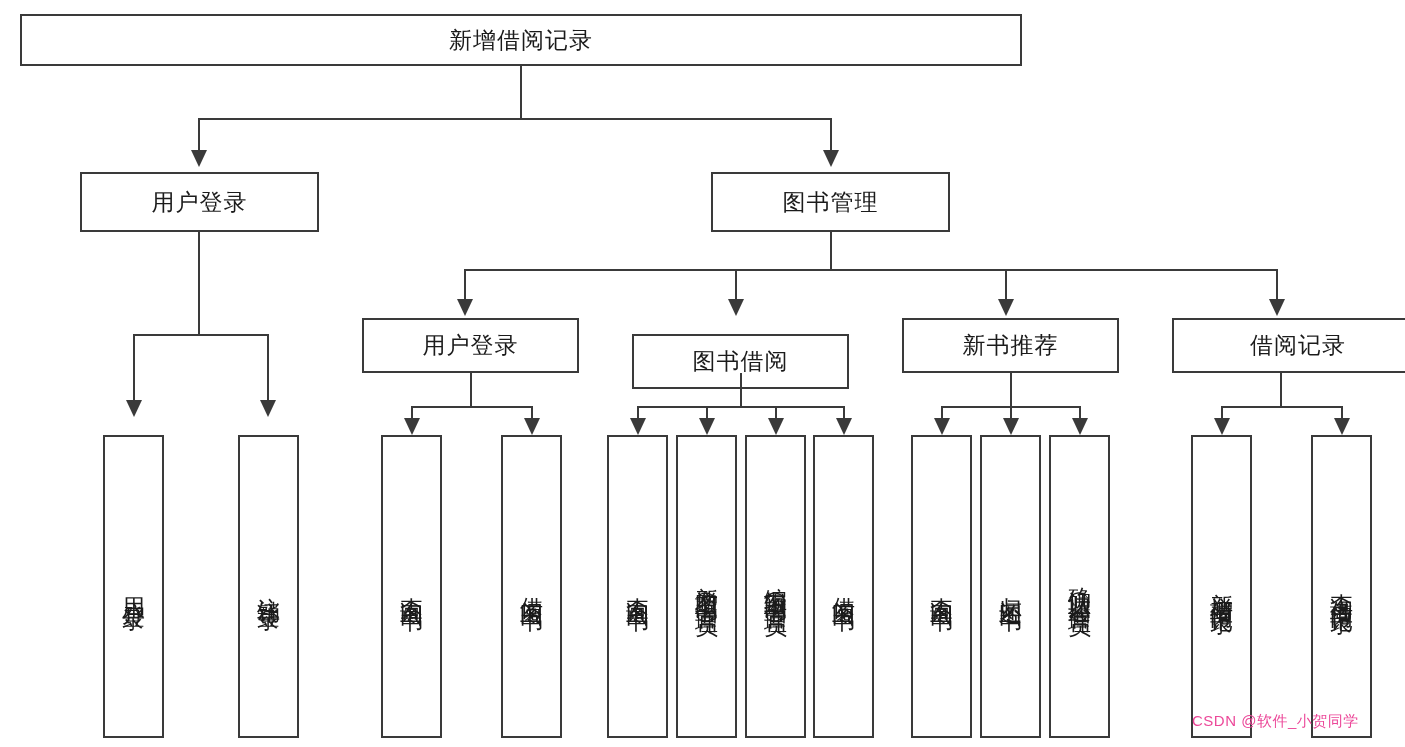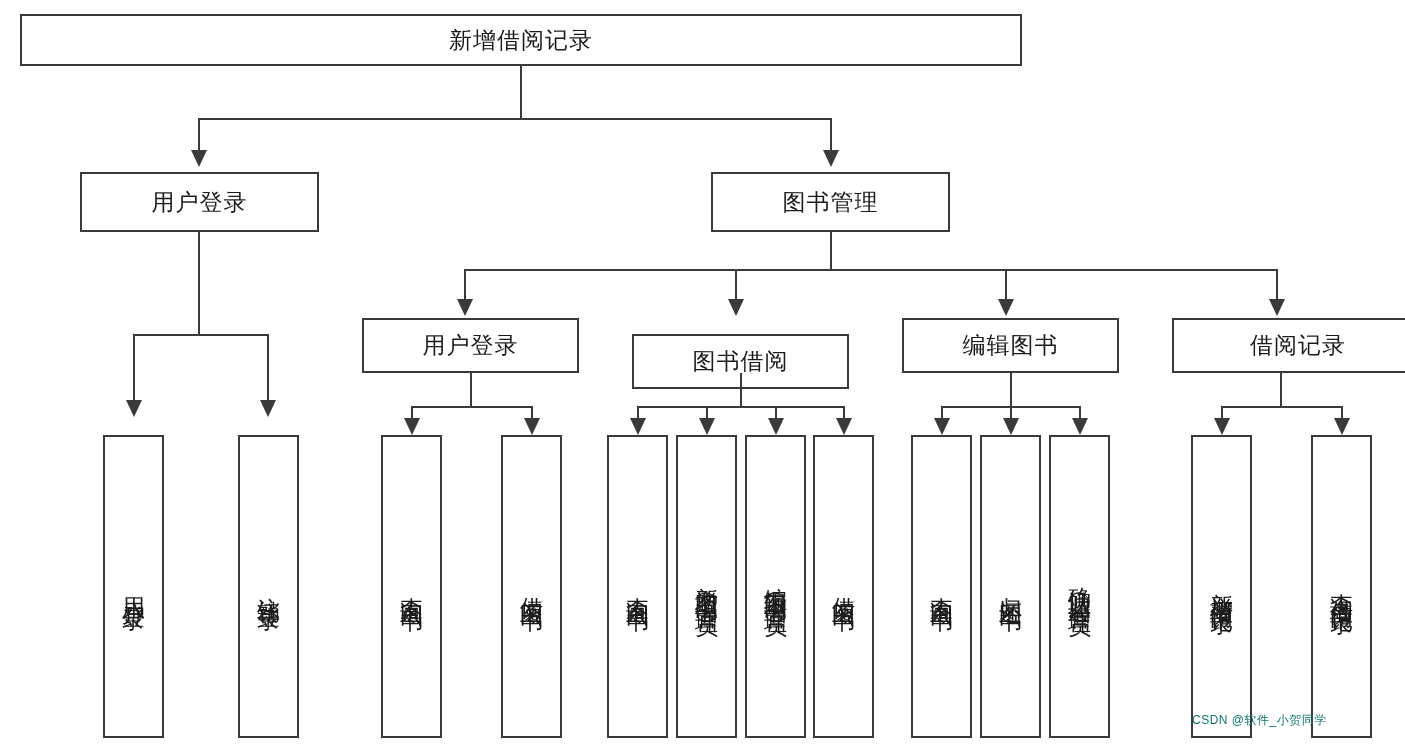--- a/index.html
+++ b/index.html
@@ -64,22 +64,22 @@
     width: 0;
     height: 0;
     border-left: 8px solid transparent;
     border-right: 8px solid transparent;
     border-top: 17px solid #3a3a3a;
   }
 
   
   #watermark {
     position: absolute;
-    color: #0f766e;
-    font-size: 12px;
+    color: #ec4899;
+    font-size: 15px;
     white-space: nowrap;
     letter-spacing: 0.5px;
     pointer-events: none;
   }
 </style>
 </head>
 <body>
 
 <div id="canvas">
 
@@ -126,21 +126,21 @@
   <div class="line vline" style="left:1276px; top:269px; width:2px; height:34px;"></div>
   <div class="arrow" style="left:1269px; top:299px;"></div>
 
   <div class="node horiz" style="left:362px; top:318px; width:217px; height:55px;">
     <span class="label">用户登录</span>
   </div>
   <div class="node horiz" style="left:632px; top:318px; width:217px; height:55px;margin-top:16px;">
     <span class="label">图书借阅</span>
   </div>
   <div class="node horiz" style="left:902px; top:318px; width:217px; height:55px;">
-    <span class="label">编辑图书</span>
+    <span class="label">新书推荐</span>
   </div>
   <div class="node horiz" style="left:1172px; top:318px; width:252px; height:55px;">
     <span class="label">借阅记录</span>
   </div>
 
   <div class="line vline" style="left:470px; top:373px; width:2px; height:35px;"></div>
   <div class="line hline" style="left:411px; top:406px; width:121px; height:2px;"></div>
   <div class="line vline" style="left:411px; top:406px; width:2px; height:16px;"></div>
   <div class="arrow" style="left:404px; top:418px;"></div>
   <div class="line vline" style="left:531px; top:406px; width:2px; height:16px;"></div>

